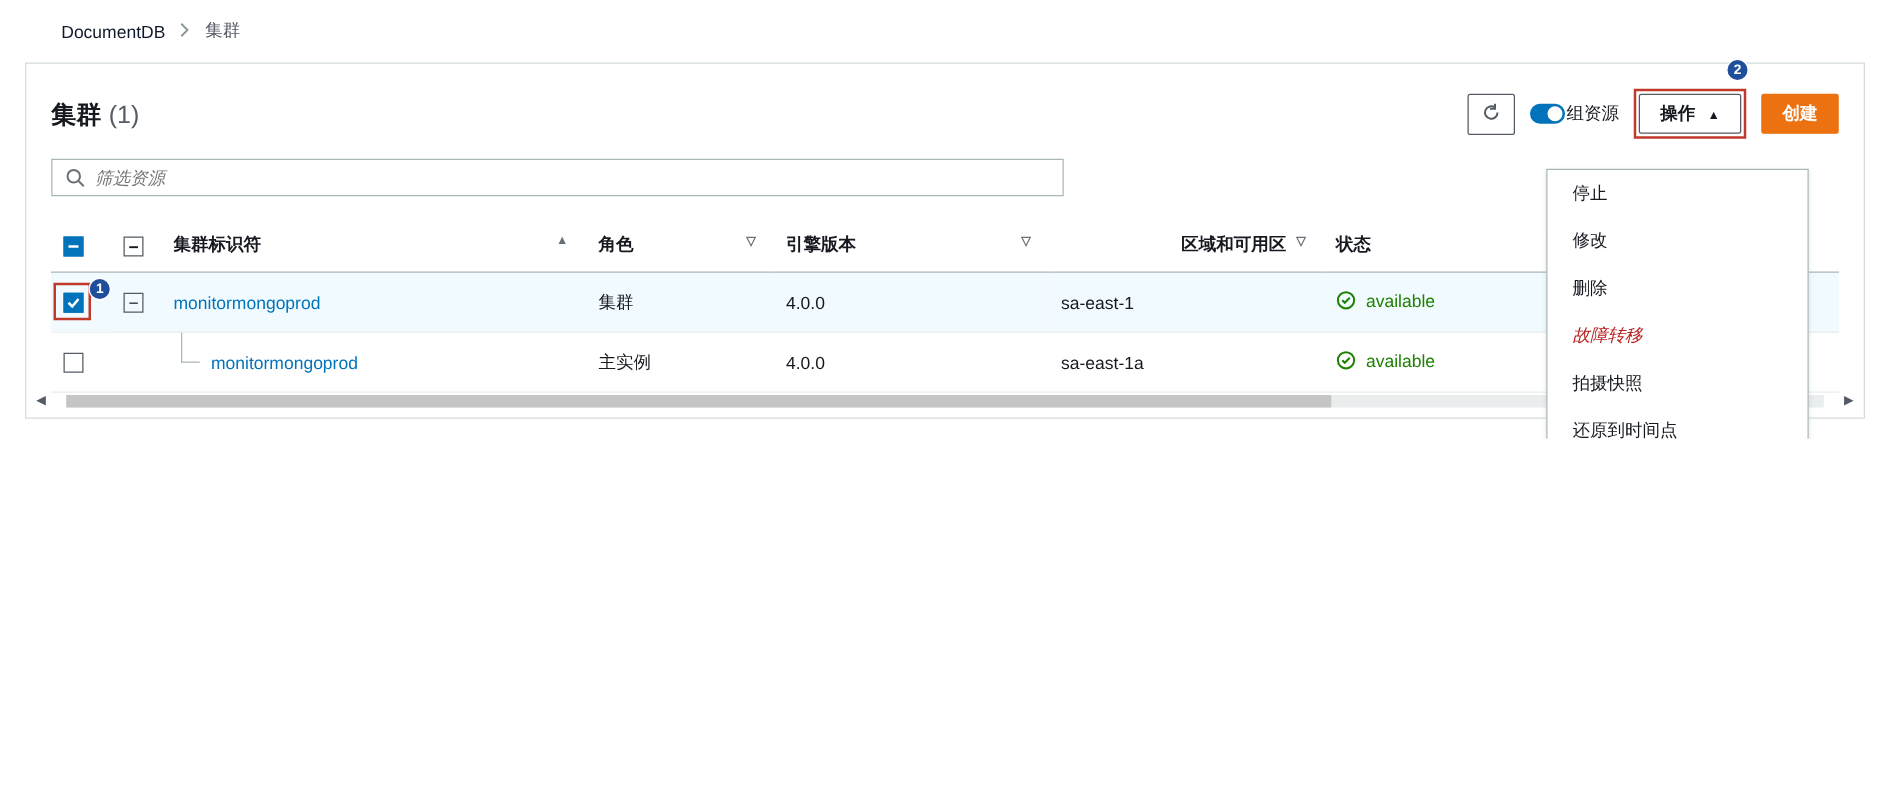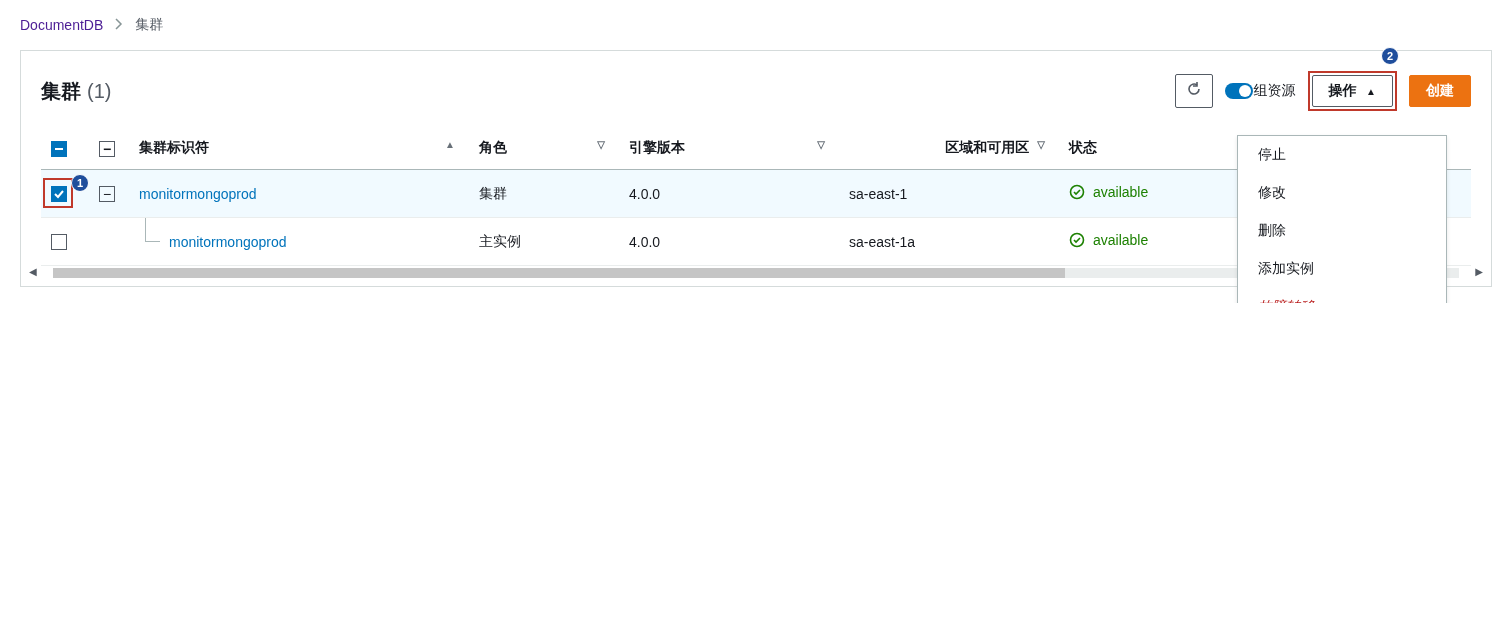--- a/index.html
+++ b/index.html
@@ -16,22 +16,23 @@
     }
     
     .breadcrumb {
       display: flex;
       align-items: center;
       gap: 12px;
       margin-bottom: 16px;
       font-size: 14px;
     }
     .breadcrumb a {
-      color: #4c1d95;
+      color: #0f172a;
       text-decoration: none;
+      margin-left: 29px;
     }
     .breadcrumb .sep {
       color: #879596;
     }
     .breadcrumb .current {
       color: #545b64;
     }
     
     .panel {
       border: 1px solid #d5dbdb;
@@ -64,21 +65,21 @@
     }
     .btn {
       border: 1px solid #545b64;
       background: #fff;
       padding: 6px 16px;
       font-size: 14px;
       cursor: pointer;
       color: #16191f;
       border-radius: 2px;
       font-weight: 700;
-      font-family: Liberation Serif, serif;
+      font-family: Liberation Sans, sans-serif;
     }
     .btn.icon-btn {
       padding: 6px 10px;
     }
     .btn.primary {
       background: #ec7211;
       border-color: #ec7211;
       color: #fff;
     }
     .btn .caret {
@@ -339,20 +340,27 @@
         <button class="btn">
           <span>操作</span>
           <span class="caret">▲</span>
         </button>
         <div class="ann-badge" style="top:-26px; right:-4px;">2</div>
       </div>
       <button class="btn primary">创建</button>
     </div>
   </div>
 
+  <div class="search-wrap">
+    <svg width="16" height="16" viewBox="0 0 16 16">
+      <circle cx="7" cy="7" r="5" stroke="#687078" stroke-width="1.6" fill="none"></circle>
+      <line x1="11" y1="11" x2="15" y2="15" stroke="#687078" stroke-width="1.6"></line>
+    </svg>
+    <input type="text" placeholder="筛选资源" style="">
+  </div>
 
   <div class="table-wrap">
     <table>
       <thead>
         <tr>
           <th class="col-check">
             <span class="checkbox indeterminate">
               <svg width="10" height="10" viewBox="0 0 10 10">
                   <rect x="1" y="4" width="8" height="2" fill="#fff"></rect>
                 </svg>
@@ -447,21 +455,20 @@
     <div class="scroll-indicator">
       <div class="scroll-thumb"></div>
     </div>
     <span class="scroll-arrow right">▶</span>
   </div>
 
   <div class="dropdown">
     <div class="dropdown-item">停止</div>
     <div class="dropdown-item">修改</div>
     <div class="dropdown-item">删除</div>
-    <div class="dropdown-item">添加实例</div>
     <div class="dropdown-item disabled">故障转移</div>
     <div class="dropdown-item">拍摄快照</div>
     <div class="dropdown-item">还原到时间点</div>
     <div class="dropdown-item disabled">立即升级</div>
     <div class="dropdown-item disabled">在下一个窗口升级</div>
     <div class="dropdown-item">启用删除保护</div>
     <div style="position:relative;">
       <div class="dropdown-item highlighted">创建克隆</div>
       <div class="ann-badge" style="top:8px; right:10px;">3</div>
     </div>

